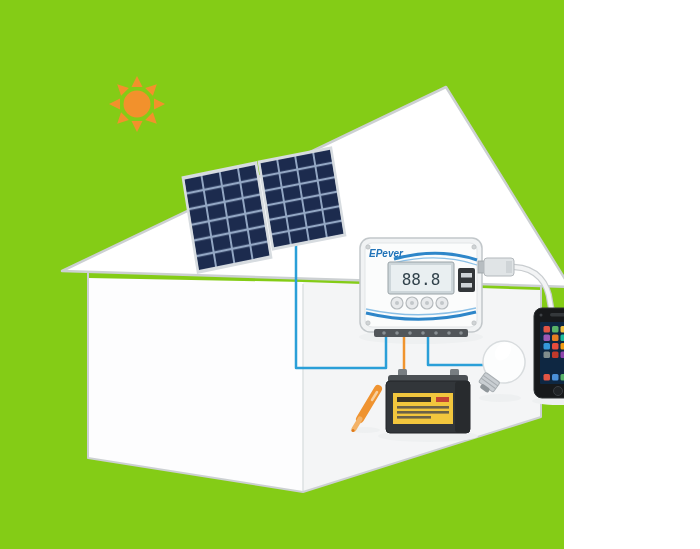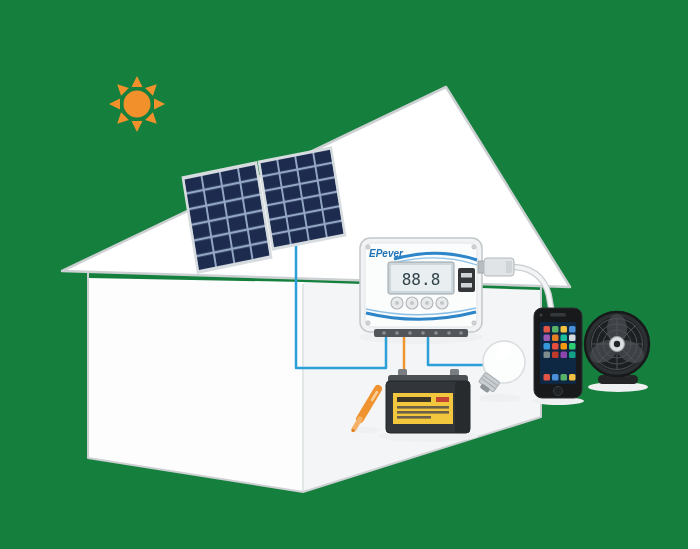--- a/index.html
+++ b/index.html
@@ -1,19 +1,19 @@
 <!DOCTYPE html>
 <html><head>
 <meta charset="utf-8">
 <style>
   html,body{margin:0;padding:0;background:#ffffff;}
   .canvas{
     position:relative;
-    width:688px;height:549px;
-    background:#15803d;
+    width:564px;height:549px;
+    background:#84cc16;
     overflow:hidden;
     font-family:"Liberation Sans", sans-serif;
   }
   svg{display:block;}
   .brand-text{
     font-family:"Liberation Sans", sans-serif;
     font-style:italic;
     font-weight:bold;
     font-size:10px;
     fill:#2173b8;

